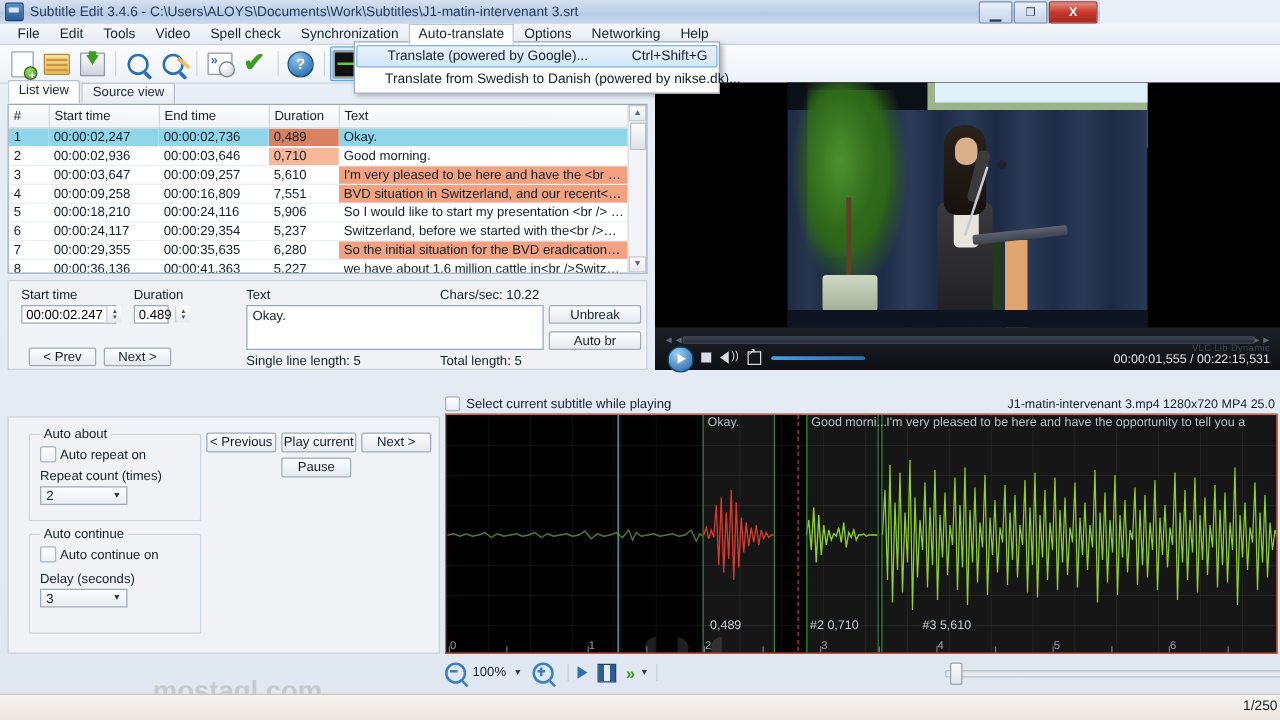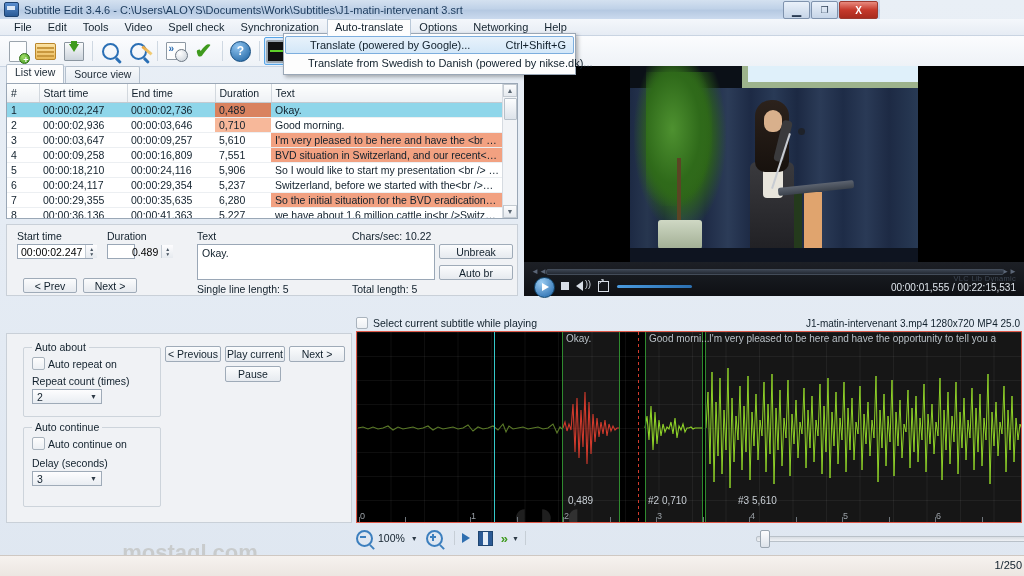--- a/index.html
+++ b/index.html
@@ -435,21 +435,21 @@
     </div>
   </div>
 
   <div class="editpanel">
     <div class="lbl" style="left:10px;top:5px;">Start time</div>
     <div class="spin" style="left:10px;top:19px;width:76px;">
       <span>00:00:02.247</span>
       <span class="updn">▲<br>▼</span>
     </div>
     <div class="lbl" style="left:100px;top:5px;">Duration</div>
-    <div class="spin" style="left:100px;top:19px;width:28px;padding-left:21px;">
+    <div class="spin" style="left:100px;top:19px;width:28px;">
       <span>0.489</span>
       <span class="updn">▲<br>▼</span>
     </div>
     <div class="lbl" style="left:190px;top:5px;">Text</div>
     <div class="lbl" style="left:345px;top:5px;">Chars/sec: 10.22</div>
     <div class="txtarea" style="left:190px;top:19px;width:238px;height:36px;">Okay.</div>
     <div class="btn abs" style="left:432px;top:19px;width:74px;height:15px;">Unbreak</div>
     <div class="btn abs" style="left:432px;top:40px;width:74px;height:15px;">Auto br</div>
     <div class="lbl" style="left:190px;top:58px;">Single line length: 5</div>
     <div class="lbl" style="left:345px;top:58px;">Total length: 5</div>

